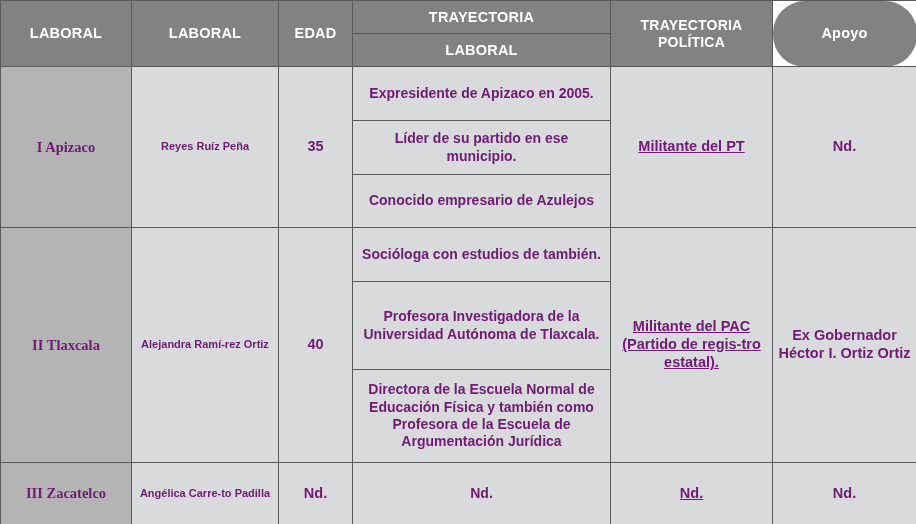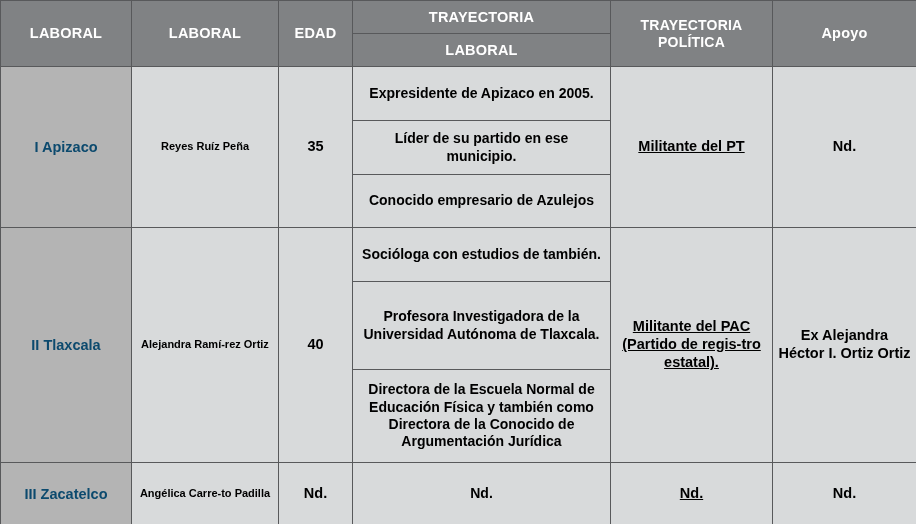--- a/index.html
+++ b/index.html
@@ -44,32 +44,34 @@
     font-size: 14.5px;
     letter-spacing: 0.2px;
     line-height: 1.15;
   }
   th.hdr-small {
     font-size: 14px;
   }
   th.hdr-apoyo {
     font-size: 14.5px;
     font-weight: bold;
+    border-radius: 32px;
   }
 
   
   td.district {
     background: #b4b4b4;
-    color: #0c4a6e;
+    color: #701a75;
     font-weight: bold;
     font-size: 14.5px;
+    font-family: Liberation Serif, serif;
   }
   td.cell {
     background: #d8dadb;
-    color: #000000;
+    color: #701a75;
     font-weight: bold;
     font-size: 14.5px;
     line-height: 1.22;
   }
   td.cell-name {
     font-size: 11px;
   }
   td.cell-job {
     font-size: 14px;
     line-height: 1.24;
@@ -138,27 +140,27 @@
       <tr style="height: 53px;">
         <td class="cell cell-job">Conocido empresario de Azulejos</td>
       </tr>
 
       <tr style="height: 54px;">
         <td class="district" rowspan="3">II Tlaxcala</td>
         <td class="cell cell-name" rowspan="3">Alejandra Ramí-rez Ortiz</td>
         <td class="cell" rowspan="3">40</td>
         <td class="cell cell-job">Socióloga con estudios de también.</td>
         <td class="cell cell-pol" rowspan="3">Militante del PAC (Partido de regis-tro estatal).</td>
-        <td class="cell cell-apoyo" rowspan="3">Ex Alejandra Héctor I. Ortiz Ortiz</td>
+        <td class="cell cell-apoyo" rowspan="3">Ex Gobernador Héctor I. Ortiz Ortiz</td>
       </tr>
       <tr style="height: 88px;">
         <td class="cell cell-job">Profesora Investigadora de la Universidad Autónoma de Tlaxcala.</td>
       </tr>
       <tr style="height: 93px;">
-        <td class="cell cell-job">Directora de la Escuela Normal de Educación Física y también como Directora de la Conocido de Argumentación Jurídica</td>
+        <td class="cell cell-job">Directora de la Escuela Normal de Educación Física y también como Profesora de la Escuela de Argumentación Jurídica</td>
       </tr>
 
       <tr style="height: 62px;">
         <td class="district">III Zacatelco</td>
         <td class="cell cell-name">Angélica Carre-to Padilla</td>
         <td class="cell">Nd.</td>
         <td class="cell cell-job">Nd.</td>
         <td class="cell cell-pol">Nd.</td>
         <td class="cell cell-apoyo">Nd.</td>
       </tr>

